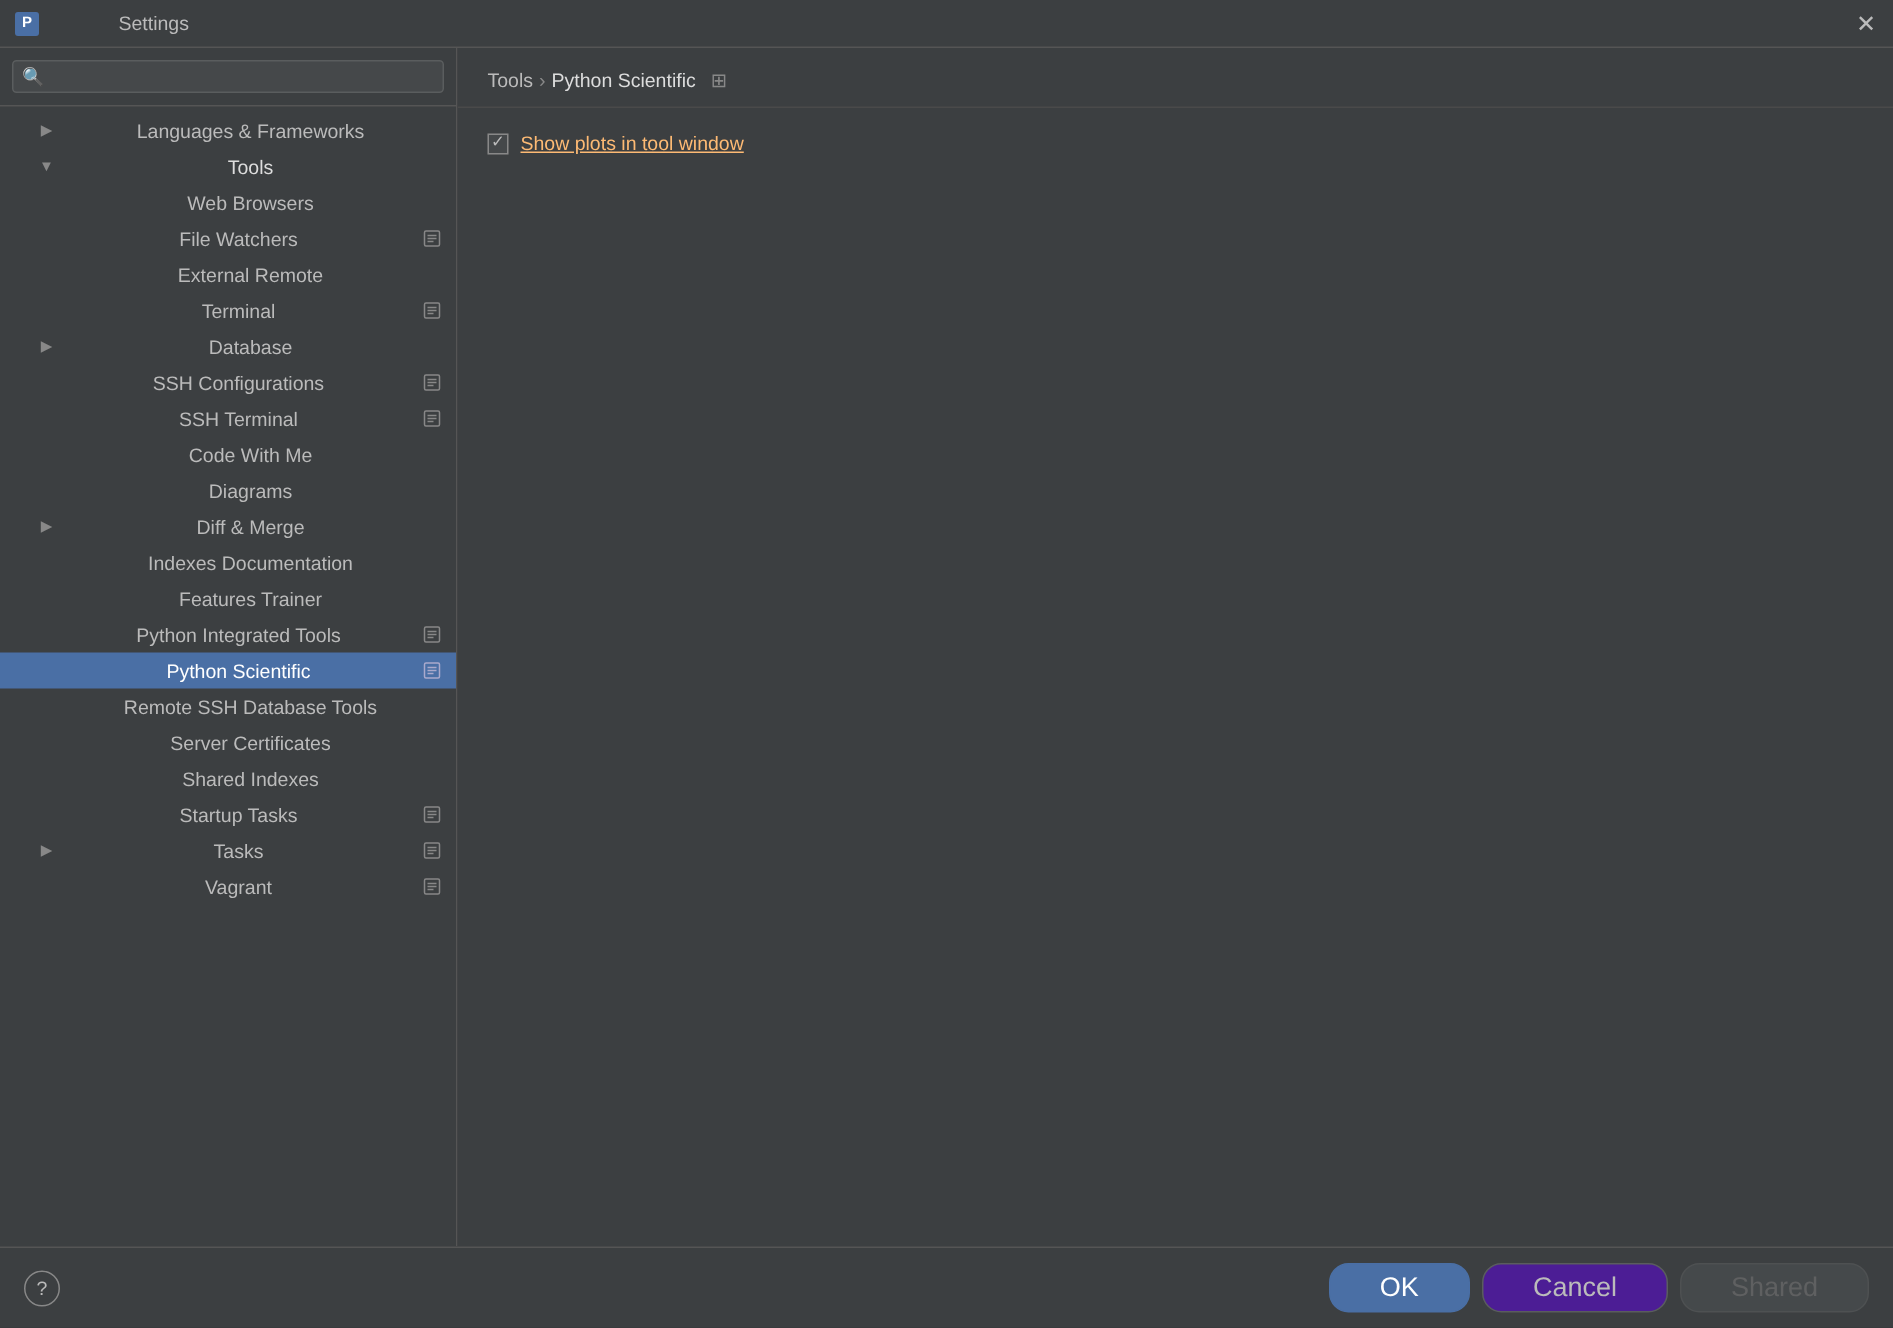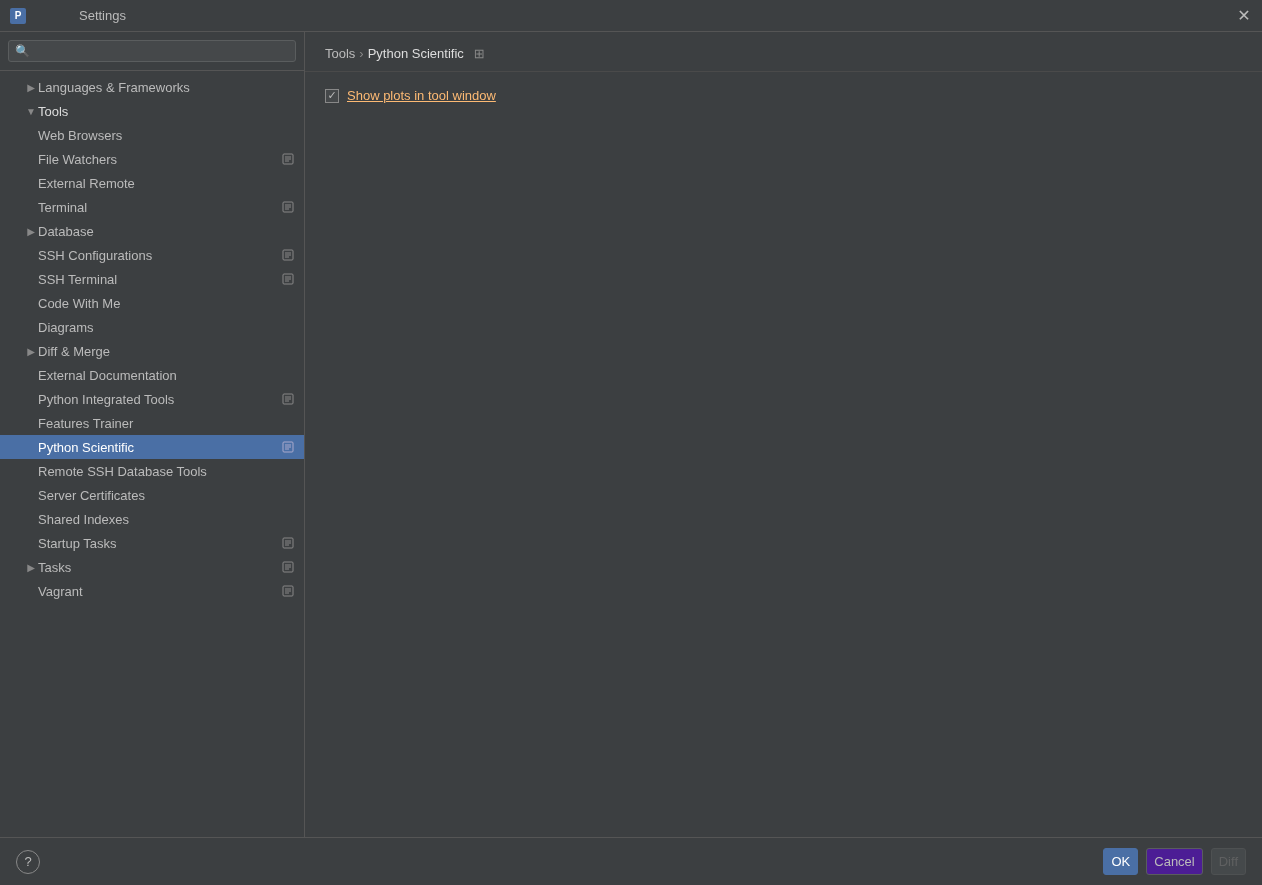--- a/index.html
+++ b/index.html
@@ -136,20 +136,21 @@
       color: #888;
       font-size: 10px;
       flex-shrink: 0;
     }
     .item-label {
       flex: 1;
       color: #bbbbbb;
       white-space: nowrap;
       overflow: hidden;
       text-overflow: ellipsis;
+      text-align: center;
     }
     .config-icon {
       width: 16px; height: 16px;
       display: flex; align-items: center; justify-content: center;
       flex-shrink: 0;
     }
     .config-icon svg {
       width: 12px; height: 12px;
       fill: #888;
     }
@@ -231,24 +232,24 @@
       display: flex;
       align-items: center;
       justify-content: flex-end;
       padding: 10px 16px;
       border-top: 1px solid #555;
       background: #3c3f41;
       gap: 8px;
       flex-shrink: 0;
     }
     .btn {
-      padding: 5px 7px;
-      border-radius: 3px;
+      padding: 5px 33px;
+      border-radius: 13px;
       cursor: pointer;
-      font-size: 13px;
+      font-size: 18px;
       border: 1px solid transparent;
       outline: none;
     }
     .btn-primary {
       background: #4a6fa5;
       color: white;
       border-color: #4a6fa5;
     }
     .btn-secondary {
       background: #4c1d95;
@@ -391,39 +392,39 @@
           <span class="item-label">Diagrams</span>
         </div>
 
         <div class="tree-item indent-2">
           <span class="expand-icon">▶</span>
           <span class="item-label">Diff &amp; Merge</span>
         </div>
 
         <div class="tree-item indent-2">
           <span class="expand-icon"></span>
-          <span class="item-label">External Documentation</span>
+          <span class="item-label">Indexes Documentation</span>
+        </div>
+
+        <div class="tree-item indent-2">
+          <span class="expand-icon"></span>
+          <span class="item-label">Features Trainer</span>
         </div>
 
         <div class="tree-item indent-2">
           <span class="expand-icon"></span>
           <span class="item-label">Python Integrated Tools</span>
           <span class="config-icon">
             <svg viewBox="0 0 12 12">
                 <rect x="1" y="1" width="10" height="10" rx="1" ry="1" stroke="#888" stroke-width="1" fill="none"></rect>
                 <line x1="3" y1="4" x2="9" y2="4" stroke="#888" stroke-width="1"></line>
                 <line x1="3" y1="6" x2="9" y2="6" stroke="#888" stroke-width="1"></line>
                 <line x1="3" y1="8" x2="7" y2="8" stroke="#888" stroke-width="1"></line>
               </svg>
           </span>
-        </div>
-
-        <div class="tree-item indent-2">
-          <span class="expand-icon"></span>
-          <span class="item-label">Features Trainer</span>
         </div>
 
         <div class="tree-item indent-2 selected">
           <span class="expand-icon"></span>
           <span class="item-label">Python Scientific</span>
           <span class="config-icon">
             <svg viewBox="0 0 12 12">
                 <rect x="1" y="1" width="10" height="10" rx="1" ry="1" stroke="#aac" stroke-width="1" fill="none"></rect>
                 <line x1="3" y1="4" x2="9" y2="4" stroke="#aac" stroke-width="1"></line>
                 <line x1="3" y1="6" x2="9" y2="6" stroke="#aac" stroke-width="1"></line>
@@ -513,16 +514,16 @@
       </div>
 
     </div>
 
   </div>
 
   <div class="bottom-bar">
     <button class="help-btn">?</button>
     <button class="btn btn-primary">OK</button>
     <button class="btn btn-secondary">Cancel</button>
-    <button class="btn btn-disabled">Diff</button>
+    <button class="btn btn-disabled">Shared</button>
   </div>
 
 </div>
 
 </body></html>

